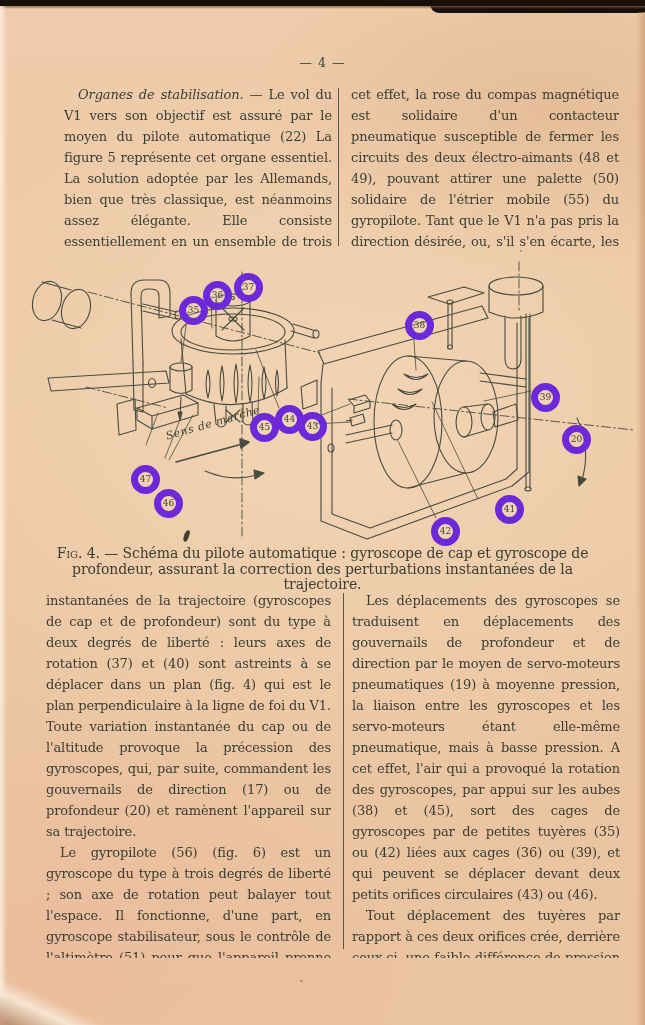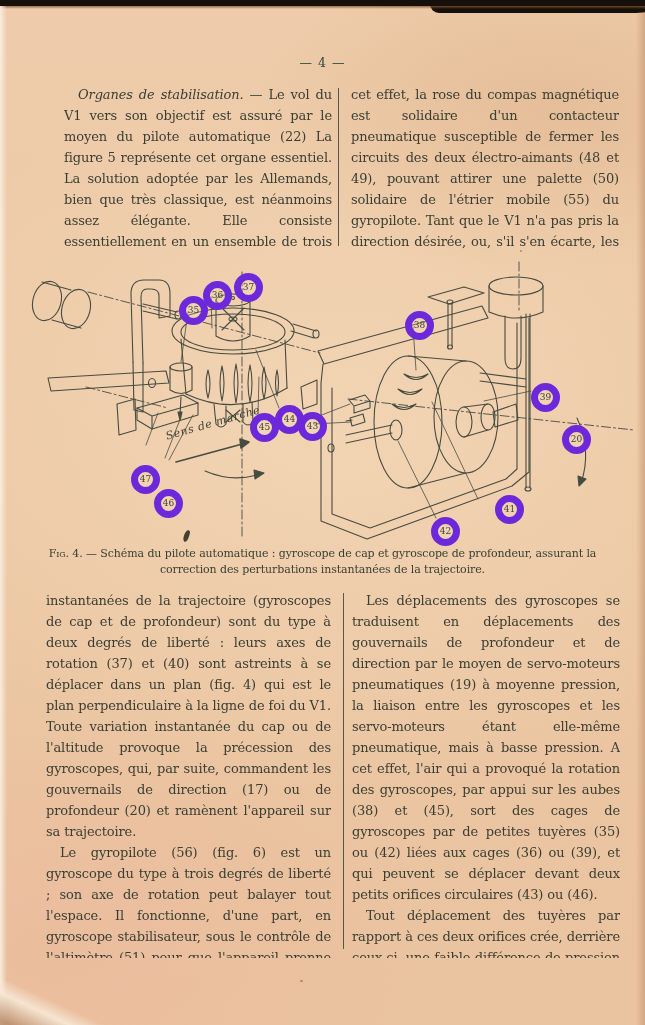--- a/index.html
+++ b/index.html
@@ -51,21 +51,21 @@
     background:rgba(244,222,192,0.25);
   }
   .sens-label{
     position:absolute;left:166px;top:178px;transform:rotate(-16deg);transform-origin:left center;
     font-size:11px;font-style:italic;color:#3d4237;letter-spacing:0.6px;white-space:nowrap;
   }
   .ink-fleck{position:absolute;left:184px;top:530px;width:5px;height:12px;background:#43402f;border-radius:60% 40% 50% 50%;transform:rotate(18deg);}
 
   .caption{
     position:absolute;left:44px;top:546px;width:557px;text-align:center;
-    color:#3a3e33;font-size:11px;line-height:15.6px;letter-spacing:-0.1px;
+    color:#3a3e33;font-size:14px;line-height:15.6px;letter-spacing:-0.1px;
   }
   .caption-fig{font-variant:small-caps;}
 </style>
 </head>
 <body>
 
 <div class="paper"></div>
 <div class="edge-top-right"></div>
 <div class="edge-top-glow"></div>
 <div class="edge-left"></div>

